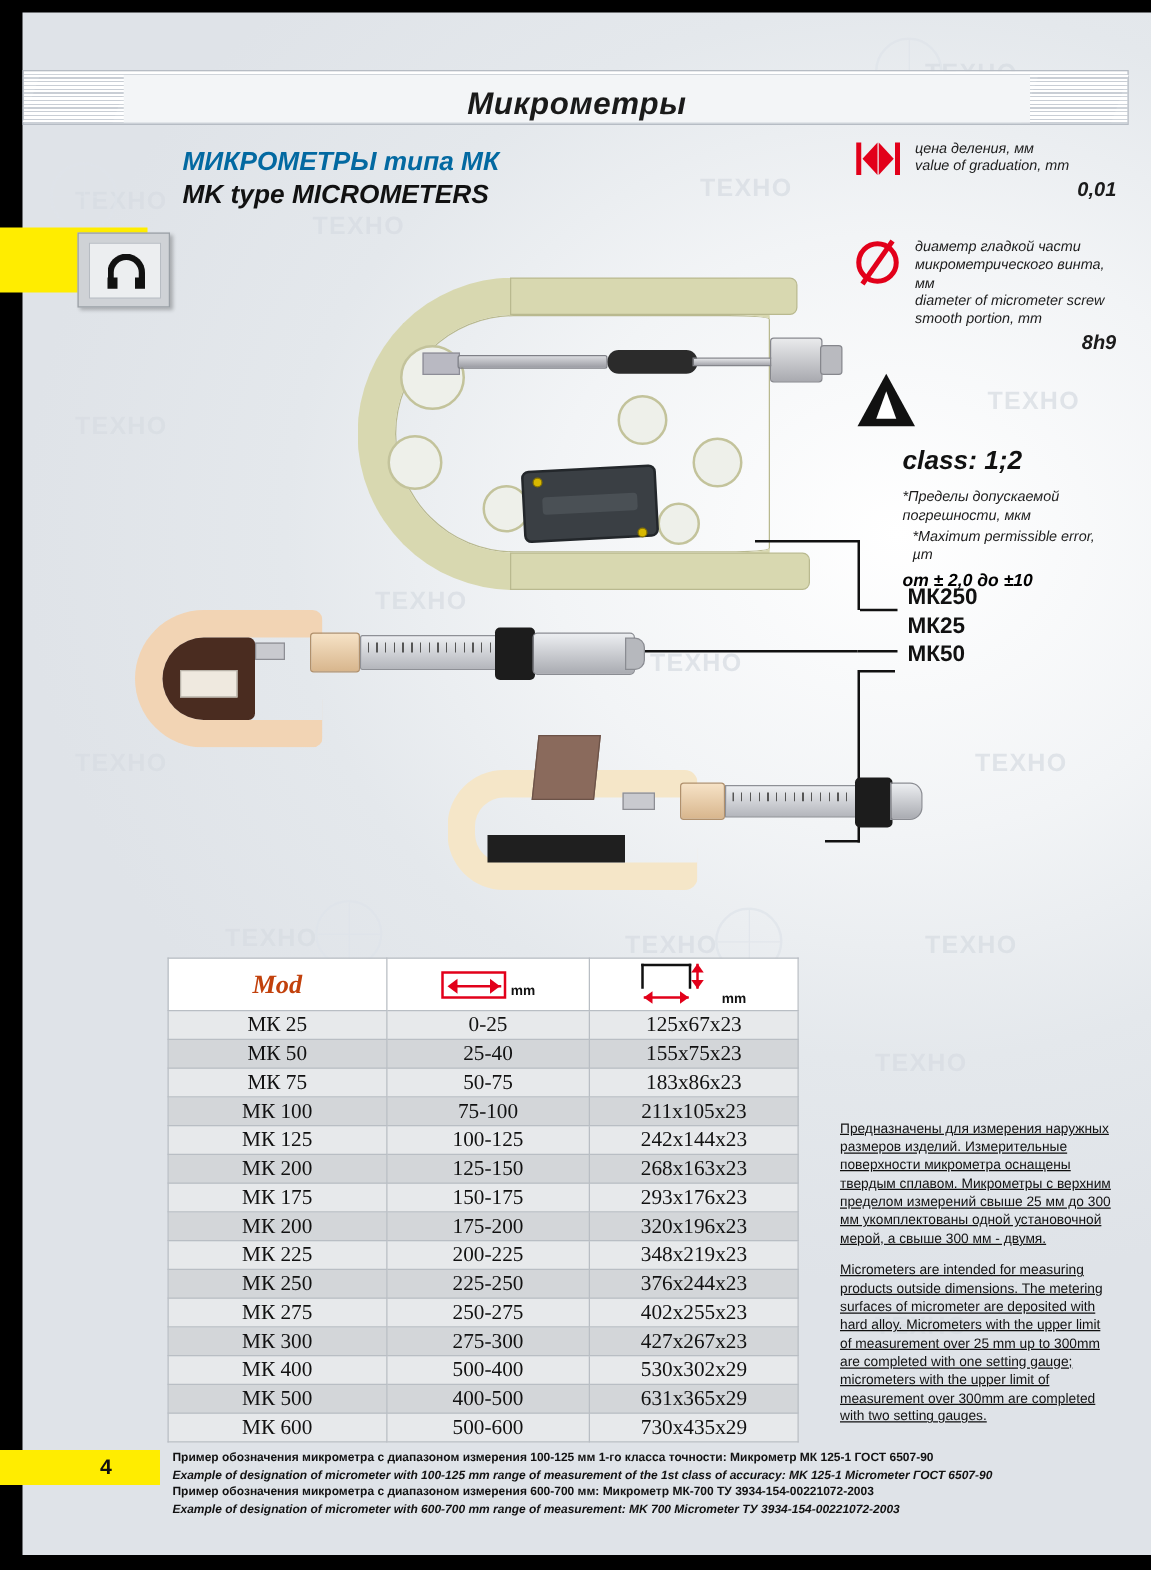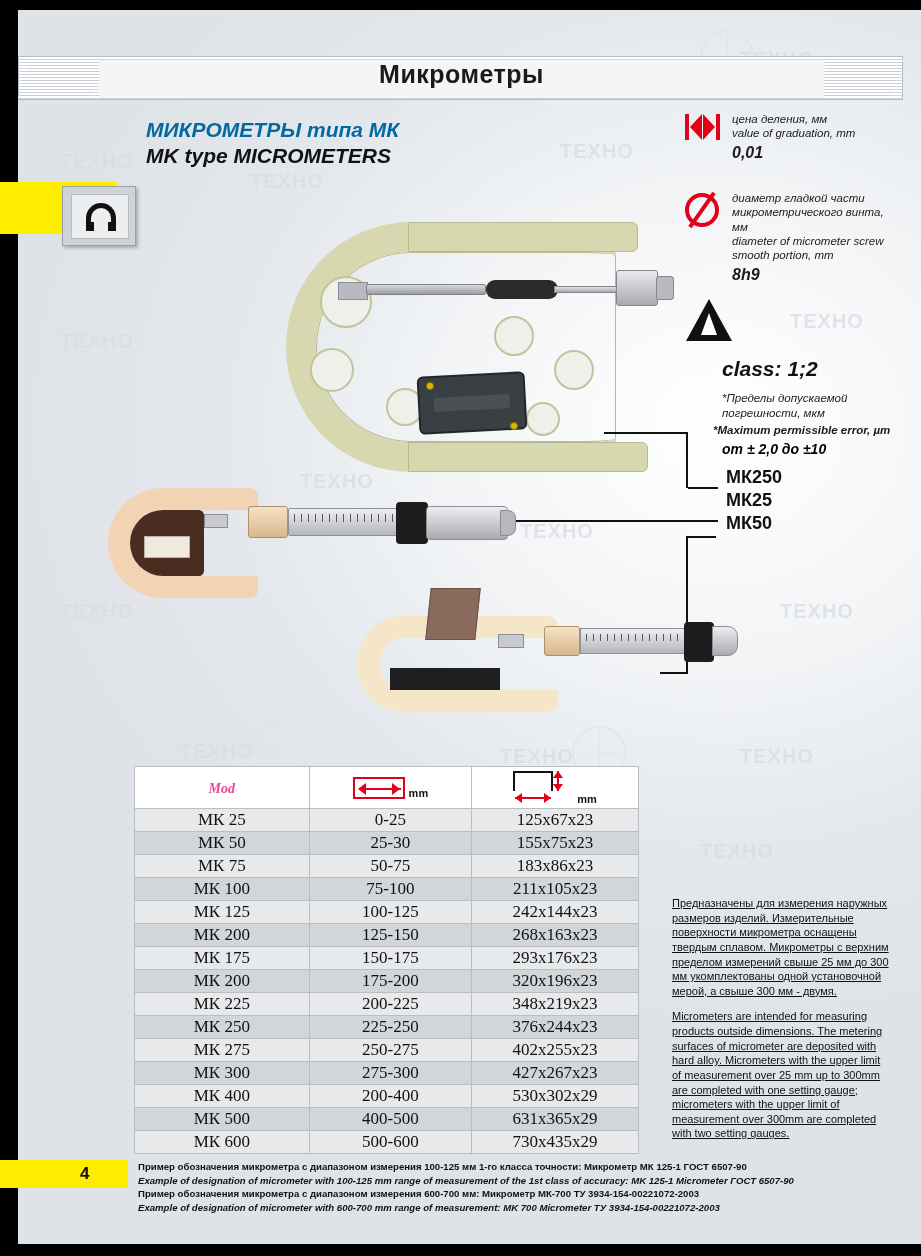--- a/index.html
+++ b/index.html
@@ -35,21 +35,21 @@
 
   
   .header {
     position:absolute; left:18px; top:56px; width:885px; height:44px;
     background: repeating-linear-gradient(180deg,#ffffff 0px,#ffffff 2px,#cfd4da 2px,#cfd4da 3px);
     border:1px solid #b6bcc4;
   }
   .header-inner {
     position:absolute; left:80px; top:3px; width:725px; height:38px;
     background:#f3f5f7;
-    display:flex; align-items:flex-start; justify-content:center;
+    display:flex; align-items:flex-end; justify-content:center;font-style:italic;
   }
   .header-title {
     font-size:25px; font-weight:bold; color:#1a1a1a; letter-spacing:.5px;
   }
   .header-cap-l, .header-cap-r {
     position:absolute; top:3px; width:72px; height:38px;
     background: repeating-linear-gradient(180deg,#ffffff 0px,#ffffff 2px,#c9ced5 2px,#c9ced5 3px);
     transform: skewX(-20deg);
   }
   .header-cap-l { left:6px; }
@@ -76,21 +76,21 @@
     border:5px solid #111; border-bottom:none; border-radius:15px 15px 0 0;
   }
   .horse-l, .horse-r { position:absolute; top:27px; width:8px; height:9px; background:#111; }
   .horse-l { left:14px; } .horse-r { left:36px; }
 
   
   .rightcol { position:absolute; left:678px; top:112px; width:215px; }
   .spec { position:relative; margin-bottom:14px; }
   .spec-icon { position:absolute; left:0; top:2px; width:48px; text-align:center; }
   .spec-text { margin-left:54px; font-size:11.5px; font-style:italic; color:#1b1b1b; line-height:1.25; }
-  .spec-val { font-size:16px; font-weight:bold; font-style:italic; margin-top:2px; }
+  .spec-val { font-size:16px; font-weight:bold; font-style:italic; text-align:right; margin-top:2px; }
 
   
   .gradicon { display:flex; align-items:center; gap:1px; justify-content:center; }
   .gradicon .bar { width:4px; height:26px; background:#e2001a; }
   .gradicon .tri-l { width:0;height:0;border-top:13px solid transparent;border-bottom:13px solid transparent;border-right:12px solid #e2001a;}
   .gradicon .tri-r { width:0;height:0;border-top:13px solid transparent;border-bottom:13px solid transparent;border-left:12px solid #e2001a;}
 
   
   .diaicon { position:relative; width:34px; height:34px; margin:0 auto; }
   .diaicon .circ { position:absolute; inset:0; border:4px solid #e2001a; border-radius:50%; }
@@ -113,21 +113,21 @@
   .leader { position:absolute; background:#111; }
 
   
   .table {
     position:absolute; left:134px; top:766px; width:505px;
     border-collapse:collapse;
     font-family:"Liberation Serif", serif;
   }
   .table td, .table th { border:1px solid #b9bec4; padding:0; }
   .thead-row td { background:#ffffff; height:42px; vertical-align:middle; text-align:center; }
-  .mod-logo { color:#ec4899; font-weight:bold; font-style:italic; font-size:14px; font-family:"Liberation Serif", serif; }
+  .mod-logo { color:#c2410c; font-weight:bold; font-style:italic; font-size:21px; font-family:"Liberation Serif", serif; }
   .hdr-unit { font-size:11px; font-weight:bold; font-family:"Liberation Sans", sans-serif; color:#111; vertical-align:bottom;text-align:right; }
   .arrow-h { display:inline-block; position:relative; width:52px; height:22px; border:2px solid #e2001a; vertical-align:middle; }
   .arrow-h:before {
     content:""; position:absolute; left:6px; top:9px; width:40px; height:2px; background:#e2001a;
   }
   .arrow-h .ah-l, .arrow-h .ah-r { position:absolute; top:4px; width:0;height:0;border-top:6px solid transparent;border-bottom:6px solid transparent; }
   .arrow-h .ah-l { left:3px; border-right:8px solid #e2001a; }
   .arrow-h .ah-r { right:3px; border-left:8px solid #e2001a; }
   .box-dim { display:inline-block; position:relative; width:60px; height:34px; vertical-align:middle; }
   .box-dim .bx { position:absolute; left:0; top:0; width:40px; height:20px; border:2px solid #111; border-bottom:none; border-left:2px solid #111;}
@@ -302,21 +302,21 @@
   <div style="margin-top:6px; margin-left:2px;">
     <div class="tri-warn" style="margin:0 0 0 6px;">
         <div class="outer"></div>
         <div class="inner"></div>
       </div>
   </div>
 
   <div class="class-line" style="margin-left:44px;">class: 1;2</div>
 
   <div class="err-note" style="margin-left:44px;">*Пределы допускаемой погрешности, мкм</div>
-  <div class="err-note" style="margin-left:35px; margin-top:2px;font-weight:bold;">*Maximum permissible error, µm</div>
+  <div class="err-note" style="margin-left:52px; margin-top:2px;">*Maximum permissible error, µm</div>
   <div class="err-val" style="margin-left:44px;">от ± 2,0 до ±10</div>
 </div>
 
 <div class="art" id="big-mic">
   <div class="bm-frame"></div>
   <div class="bm-arm-top"></div>
   <div class="bm-arm-bot"></div>
   <div class="bm-hole" style="left:62px; top:80px; width:52px; height:52px;"></div>
   <div class="bm-hole" style="left:52px; top:152px; width:44px; height:44px;"></div>
   <div class="bm-hole" style="left:128px; top:192px; width:38px; height:38px;"></div>
@@ -397,21 +397,21 @@
     </tr>
   </thead>
   <tbody>
     <tr class="row-a">
         <td class="cell">МК 25</td>
         <td class="cell">0-25</td>
         <td class="cell">125x67x23</td>
       </tr>
     <tr class="row-b">
         <td class="cell">МК 50</td>
-        <td class="cell">25-30</td>
+        <td class="cell">25-40</td>
         <td class="cell">155x75x23</td>
       </tr>
     <tr class="row-a">
         <td class="cell">МК 75</td>
         <td class="cell">50-75</td>
         <td class="cell">183x86x23</td>
       </tr>
     <tr class="row-b">
         <td class="cell">МК 100</td>
         <td class="cell">75-100</td>
@@ -452,21 +452,21 @@
         <td class="cell">250-275</td>
         <td class="cell">402x255x23</td>
       </tr>
     <tr class="row-b">
         <td class="cell">МК 300</td>
         <td class="cell">275-300</td>
         <td class="cell">427x267x23</td>
       </tr>
     <tr class="row-a">
         <td class="cell">МК 400</td>
-        <td class="cell">200-400</td>
+        <td class="cell">500-400</td>
         <td class="cell">530x302x29</td>
       </tr>
     <tr class="row-b">
         <td class="cell">МК 500</td>
         <td class="cell">400-500</td>
         <td class="cell">631x365x29</td>
       </tr>
     <tr class="row-a">
         <td class="cell">МК 600</td>
         <td class="cell">500-600</td>

